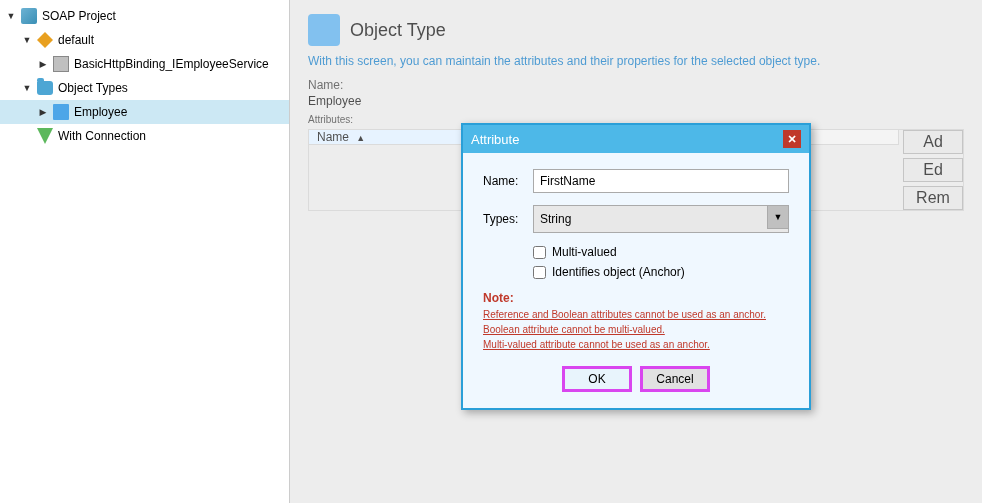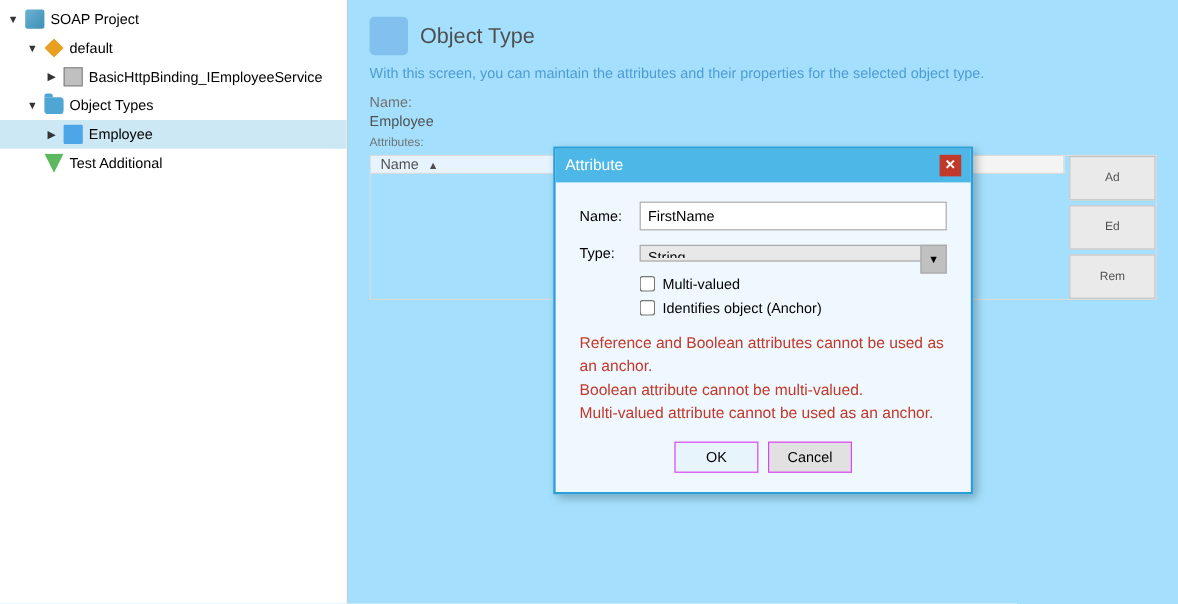--- a/index.html
+++ b/index.html
@@ -102,21 +102,21 @@
       width: 16px; height: 16px;
       background: #aaa;
       border-radius: 2px;
     }
 
     
     .main {
       flex: 1;
       display: flex;
       flex-direction: column;
-      background: #7dd3fc;
+      background: #e5e5e5;
       position: relative;
       overflow: hidden;
     }
 
     .main-content {
       padding: 14px 18px 10px 18px;
     }
 
     .page-header {
       display: flex;
@@ -196,23 +196,23 @@
     }
 
     .right-buttons {
       display: flex;
       flex-direction: column;
       gap: 4px;
       padding: 0 0 0 4px;
       justify-content: flex-start;
     }
     .right-btn {
-      width: 72px;
-      padding: 12px 6px;
-      font-size: 10px;
+      width: 60px;
+      padding: 2px 6px;
+      font-size: 16px;
       border: 1px solid #adadad;
       background: #e1e1e1;
       cursor: pointer;
       text-align: center;
     }
 
     
     .dialog-overlay {
       position: absolute;
       top: 0; left: 0; right: 0; bottom: 0;
@@ -280,21 +280,21 @@
       background: #fff;
     }
     .dialog-select-wrap {
       flex: 1;
       position: relative;
       display: flex;
       align-items: center;
     }
     .dialog-select {
       flex: 1;
-      height: 14px;
+      height: 28px;
       border: 1px solid #aaa;
       padding: 2px 6px;
       font-size: 12px;
       background: #e8e8e8;
       appearance: none;
       -webkit-appearance: none;
     }
     .dialog-select-arrow {
       position: absolute;
       right: 0;
@@ -331,35 +331,36 @@
       margin-bottom: 14px;
       padding: 0;
     }
     .dialog-note-title {
       font-size: 12px;
       color: #c0392b;
       font-weight: 600;
       margin-bottom: 2px;
     }
     .dialog-note-text {
-      font-size: 13px;
+      font-size: 10px;
       color: #c0392b;
       line-height: 1.5;
+      text-decoration: underline;
     }
 
     .dialog-footer {
       display: flex;
       justify-content: center;
       gap: 8px;
       padding-bottom: 4px;
     }
     .dialog-btn {
       width: 70px;
       height: 26px;
-      border: 1px solid #d946ef;
+      border: 3px solid #d946ef;
       background: #e1e1e1;
       font-size: 12px;
       cursor: pointer;
       display: flex;
       align-items: center;
       justify-content: center;
     }
     .dialog-btn.ok { background: #e8f4fc; }
 
     
@@ -405,21 +406,21 @@
       <span class="item-icon">
         <div class="icon-employee"></div>
       </span>
       <span class="item-label">Employee</span>
     </div>
     <div class="tree-item tree-indent-1">
       <span class="expand-icon"></span>
       <span class="item-icon">
         <div class="icon-test"></div>
       </span>
-      <span class="item-label">Test Additional</span>
+      <span class="item-label">With Connection</span>
     </div>
   </div>
 
 <div class="main">
   <div class="main-content">
 
     <div class="page-header">
       <div class="page-header-icon"></div>
       <span class="page-title">Object Type</span>
     </div>
@@ -474,41 +475,42 @@
       </div>
 
       <div class="dialog-body">
 
         <div class="dialog-field-row">
           <label class="dialog-field-label">Name:</label>
           <input class="dialog-input" type="text" value="FirstName" style="">
         </div>
 
         <div class="dialog-field-row">
-          <label class="dialog-field-label">Type:</label>
+          <label class="dialog-field-label">Types:</label>
           <div class="dialog-select-wrap">
             <select class="dialog-select">
               
             <option value="String">String</option><option value="Integer">Integer</option><option value="Boolean">Boolean</option><option value="Reference">Reference</option><option value="Date">Date</option></select>
             <div class="dialog-select-arrow">▼</div>
           </div>
         </div>
 
         <div class="dialog-checkboxes">
           <div class="dialog-checkbox-row">
             <input type="checkbox" id="chk-multi" style="">
             <label class="dialog-checkbox-label" for="chk-multi">Multi-valued</label>
           </div>
           <div class="dialog-checkbox-row">
             <input type="checkbox" id="chk-anchor" style="">
             <label class="dialog-checkbox-label" for="chk-anchor">Identifies object (Anchor)</label>
           </div>
         </div>
 
         <div class="dialog-note">
+          <div class="dialog-note-title">Note:</div>
           <div class="dialog-note-text">
             <div>Reference and Boolean attributes cannot be used as an anchor.</div>
             <div>Boolean attribute cannot be multi-valued.</div>
             <div>Multi-valued attribute cannot be used as an anchor.</div>
           </div>
         </div>
 
         <div class="dialog-footer">
           <button class="dialog-btn ok">OK</button>
           <button class="dialog-btn">Cancel</button>

